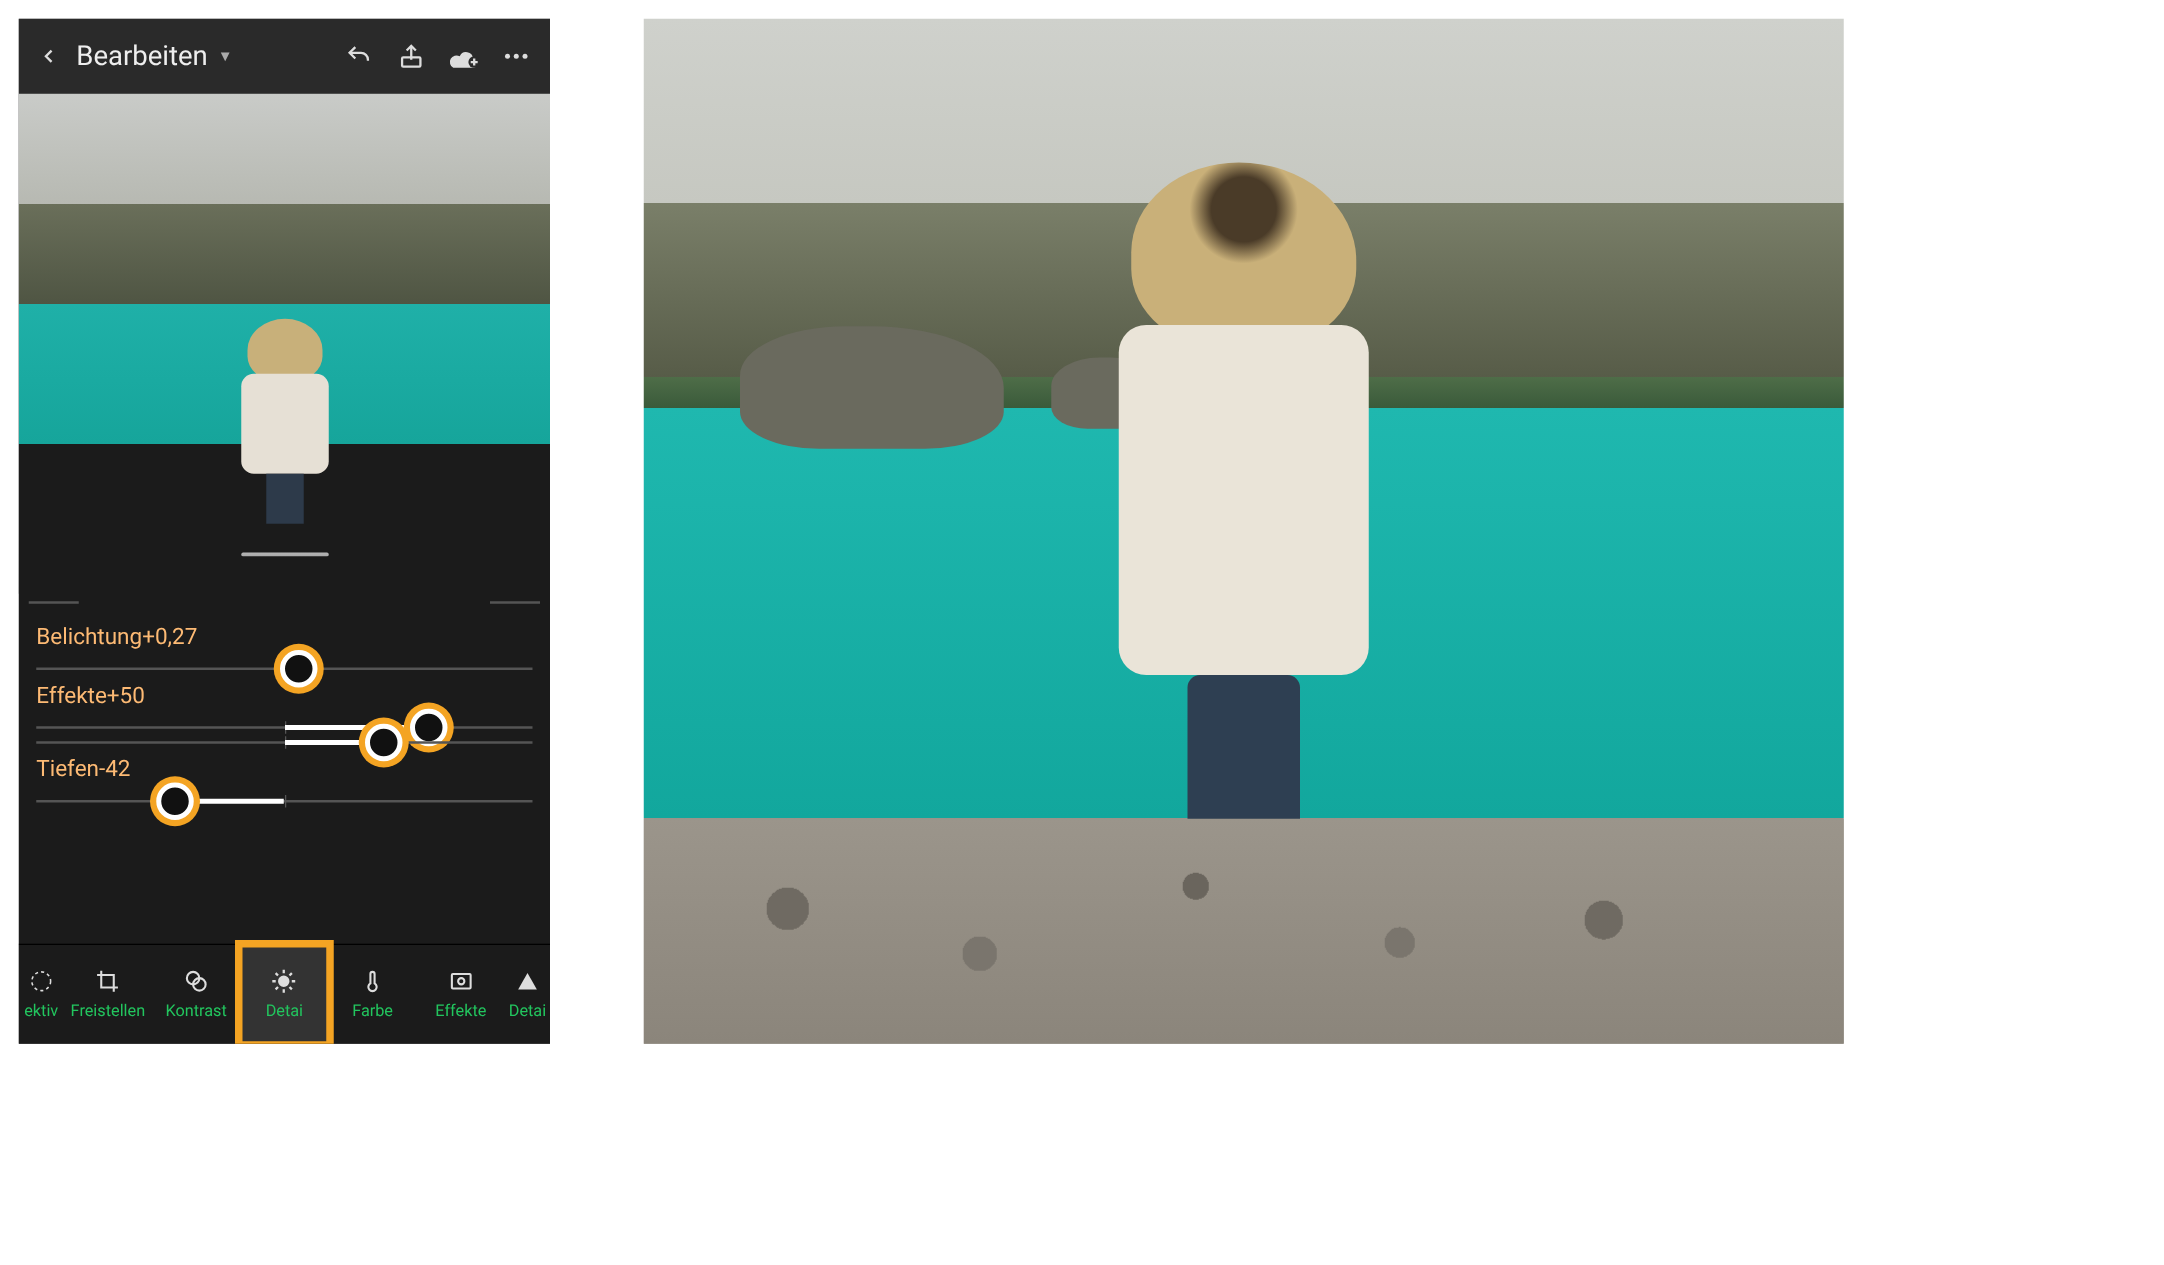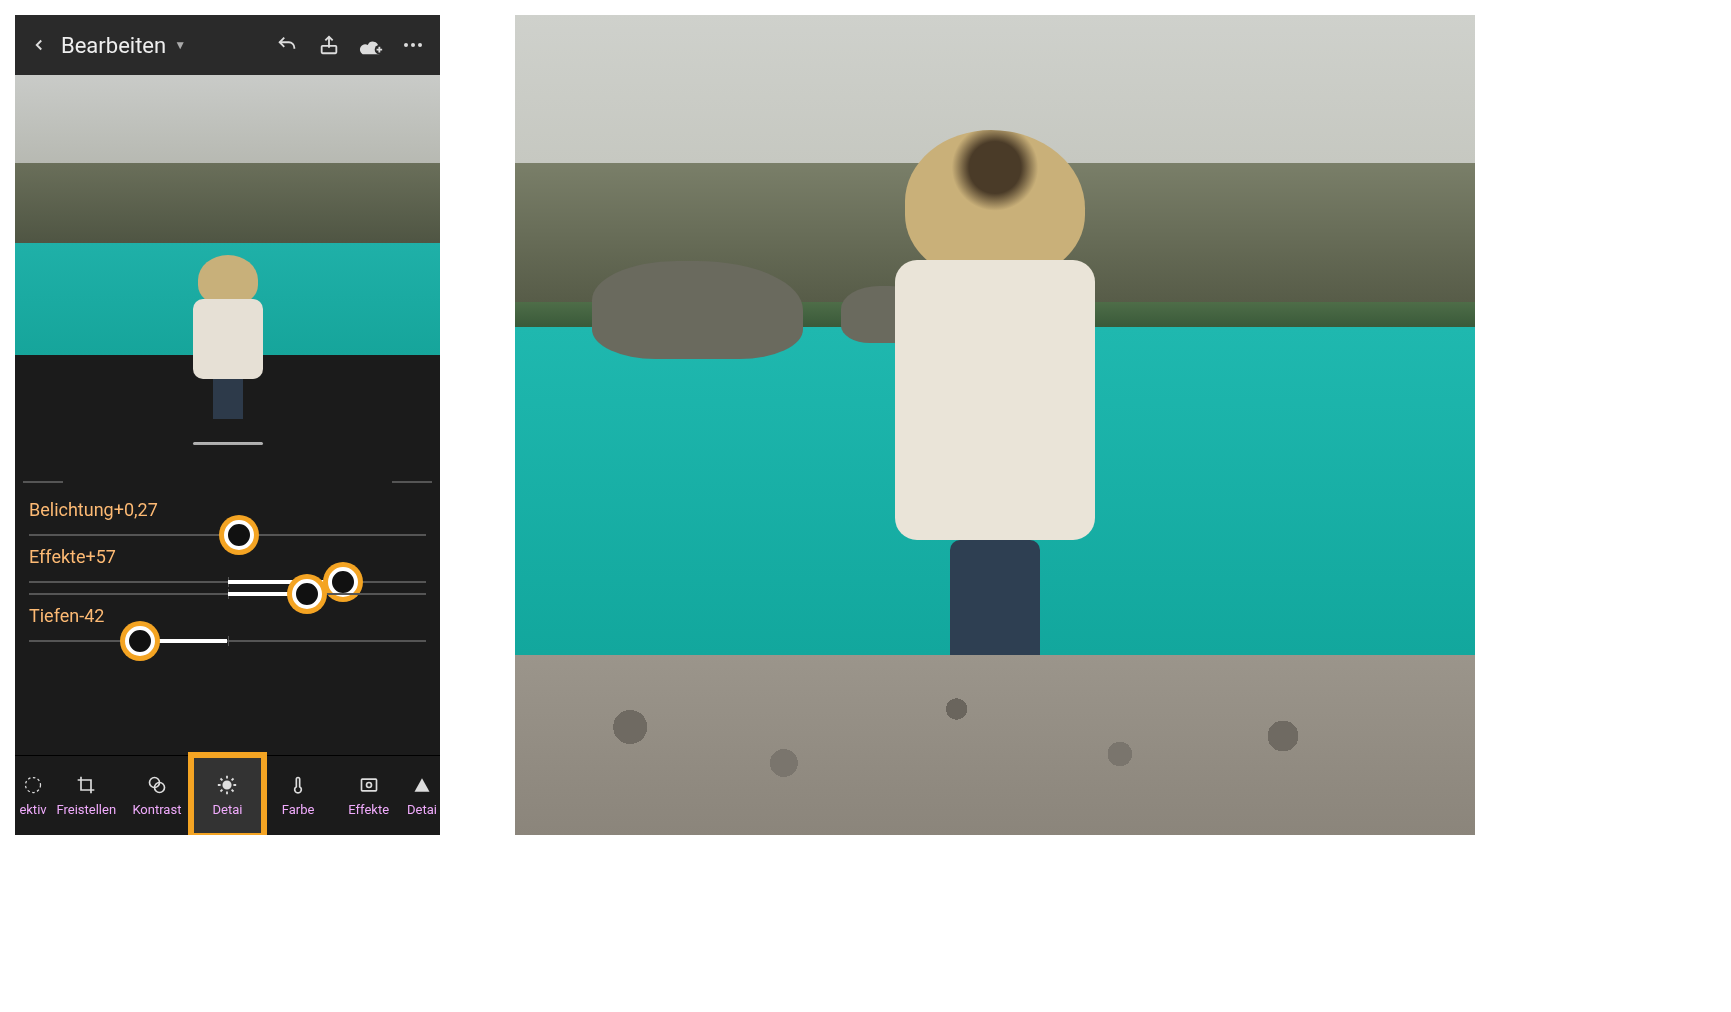--- a/index.html
+++ b/index.html
@@ -130,21 +130,21 @@
     height:80px;
     display:flex;
     align-items:center;
     border-top:1px solid #000;
     background:#1b1b1b;
   }
   .tab{
     flex:1;
     display:flex;flex-direction:column;align-items:center;justify-content:center;
     gap:6px;
-    color:#f0abfc;
+    color:#22c55e;
     font-size:13px;
     height:100%;
     position:relative;
   }
   .tab.partial{ flex:0 0 36px; }
   .tab .ticon{ width:22px;height:22px;display:flex;align-items:center;justify-content:center;color:#ddd;}
   .tab.active{
     background:#333;
   }
   .tab.active.highlight::after{
@@ -272,21 +272,21 @@
         <div class="track">
           <div class="center-tick"></div>
           <div class="fill" style="left:50%;width:3%"></div>
           <div class="knob" style="left:53%"></div>
         </div>
       </div>
 
       <div class="slider-row">
         <div class="labels">
           <span>Effekte</span>
-          <span>+57</span>
+          <span>+50</span>
         </div>
         <div class="track">
           <div class="center-tick"></div>
           <div class="fill" style="left:50%;width:29%"></div>
           <div class="knob" style="left:79%"></div>
         </div>
       </div>
 
       <div class="slider-row">
         <div class="track">

